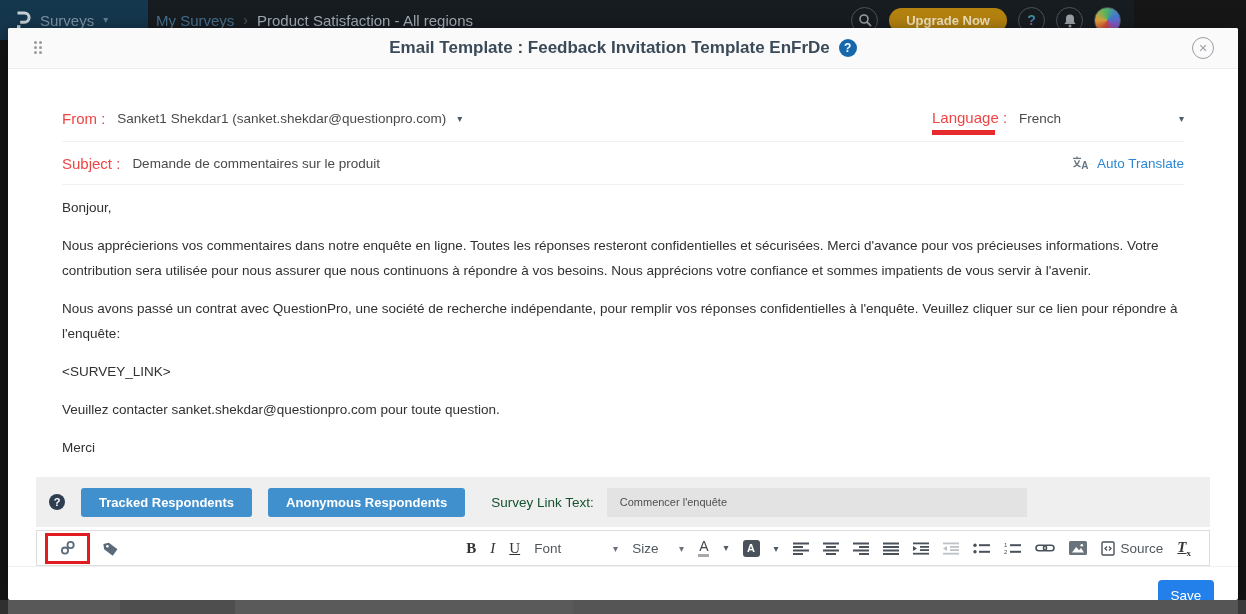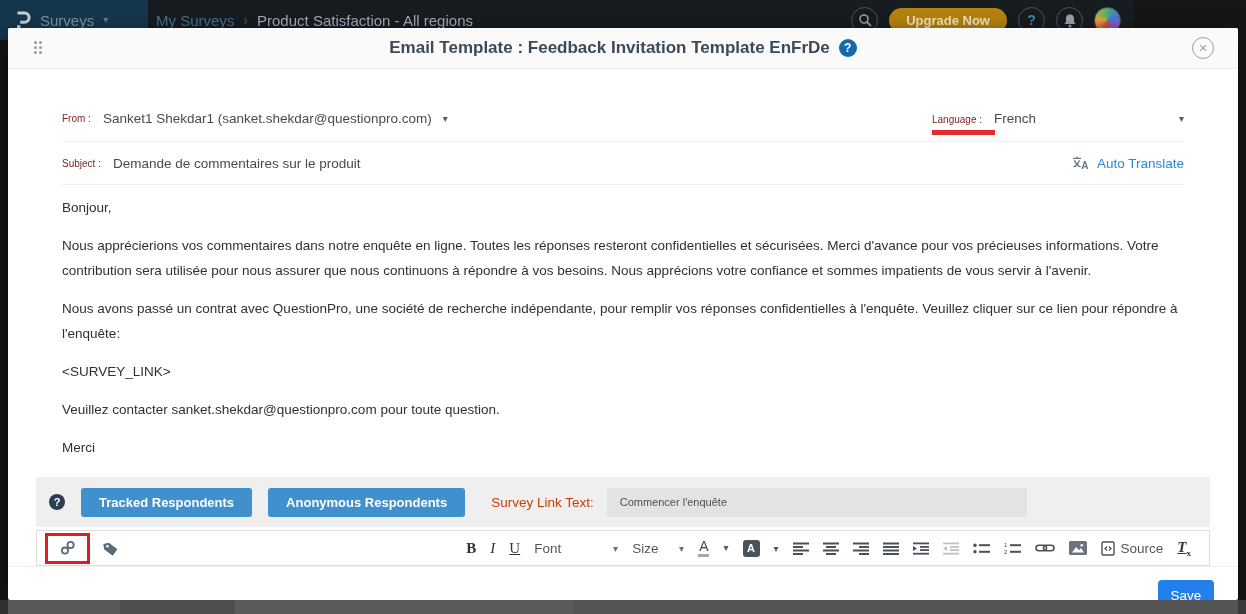--- a/index.html
+++ b/index.html
@@ -29,37 +29,37 @@
   .drag{position:absolute;left:26px;top:13px;display:grid;grid-template-columns:repeat(2,5px);grid-auto-rows:5px;cursor:move}
   .drag i{width:3px;height:3px;border-radius:50%;background:#9a9a9a}
   .m-title{display:flex;align-items:center;gap:9px;font-size:17px;font-weight:bold;color:#3a4a58}
   .help-badge{width:18px;height:18px;border-radius:50%;background:#1568ac;color:#fff;font-size:12px;font-weight:bold;display:flex;align-items:center;justify-content:center;cursor:pointer}
   .close{position:absolute;right:24px;top:9px;width:22px;height:22px;border-radius:50%;border:1.6px solid #9aa0a6;color:#9aa0a6;display:flex;align-items:center;justify-content:center;font-size:11px;box-sizing:border-box;cursor:pointer}
   
   .meta{flex:none;padding:0 54px}
   .row{display:flex;align-items:center}
   .row-from{margin-top:40px;padding-bottom:14px;border-bottom:1px solid #f1f1f1}
   .row-subject{margin-top:9px;padding-bottom:9px;border-bottom:1px solid #f1f1f1;height:24px}
-  .lbl{color:#7f1d1d;font-size:10px;flex:none}
+  .lbl{color:#ef4444;font-size:15px;flex:none}
   .val{color:#4a4a4a;font-size:13.5px;margin-left:12px}
   .sm-caret{font-size:10px;color:#4f5a63;margin-left:11px}
   .from-dd{display:flex;align-items:center;cursor:pointer}
   .lang-wrap{margin-left:auto;display:flex;align-items:center;width:252px;cursor:pointer}
   .lang-lbl-wrap{position:relative;padding-bottom:0}
   .red-underline{position:absolute;left:0;top:21px;width:63px;height:5px;background:#e52b2e}
   .lang-wrap .sm-caret{margin-left:auto}
   .translate-link{margin-left:auto;display:flex;align-items:center;gap:8px;color:#2b87d3;font-size:13.5px;cursor:pointer}
   
   .email-body{flex:none;padding:10px 54px 0;font-size:13.5px;color:#303030;line-height:25px;cursor:text}
   .email-body p{margin:0 0 13px}
   
   .options-bar{flex:none;margin:4px 28px 0;background:#efefef;height:50px;display:flex;align-items:center;padding:0 13px;box-sizing:border-box}
   .q-circle{width:16px;height:16px;border-radius:50%;background:#2d3e50;color:#fff;font-size:11px;font-weight:bold;display:flex;align-items:center;justify-content:center;flex:none;cursor:pointer}
   .tab-btn{height:29px;padding:0 18px;margin-left:16px;background:#4190ce;color:#fff;font-weight:bold;font-size:13px;border:none;border-radius:3px;display:flex;align-items:center;cursor:pointer;font-family:inherit}
-  .slt-label{color:#c2410c;font-size:13.5px;margin-left:26px}
+  .slt-label{color:#14532d;font-size:13.5px;margin-left:26px}
   .slt-input{width:420px;height:29px;margin-left:13px;background:#e3e3e3;border:none;padding:0 13px;font-size:11px;color:#4f4f4f;font-family:inherit;outline:none;box-sizing:border-box}
   
   .toolbar{flex:none;margin:3px 28px 0;border:1px solid #dedede;background:#fff;height:36px;display:flex;align-items:center;padding:0 6px;box-sizing:border-box}
   .red-box{width:45px;height:31px;border:3px solid #e01b22;display:flex;align-items:center;justify-content:center;box-sizing:border-box;margin-left:2px}
   .tb-icon{display:flex;align-items:center;justify-content:center;cursor:pointer;color:#4f585f}
   .tag-wrap{margin-left:12px}
   .tb-right{margin-left:auto;display:flex;align-items:center;gap:14px;padding-right:12px}
   .glyph{font-family:"Liberation Serif",serif;font-size:15px;color:#333;cursor:pointer;line-height:1}
   .g-bold{font-weight:bold}
   .g-italic{font-style:italic}

